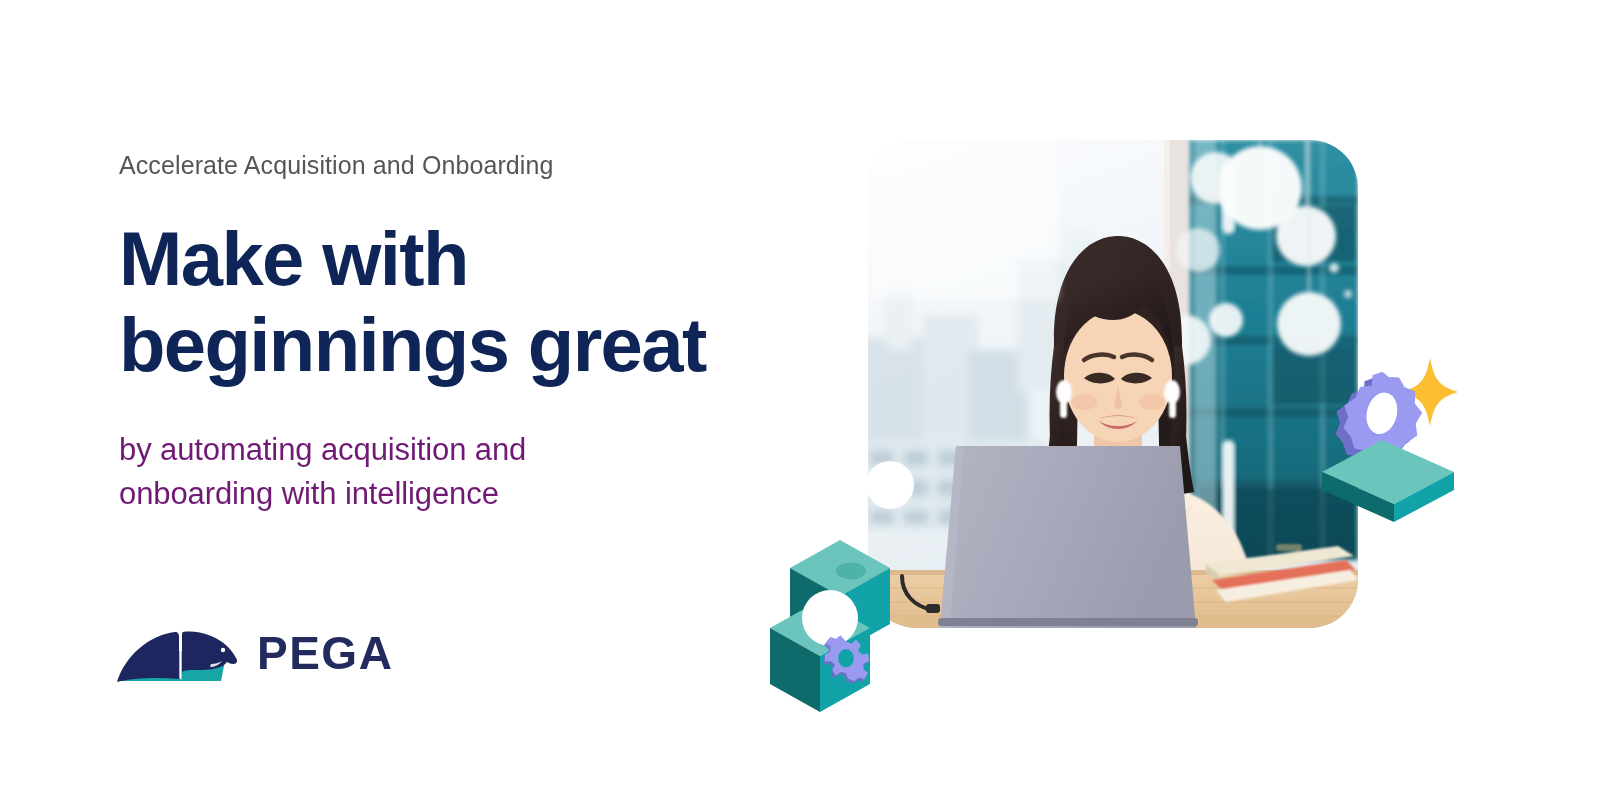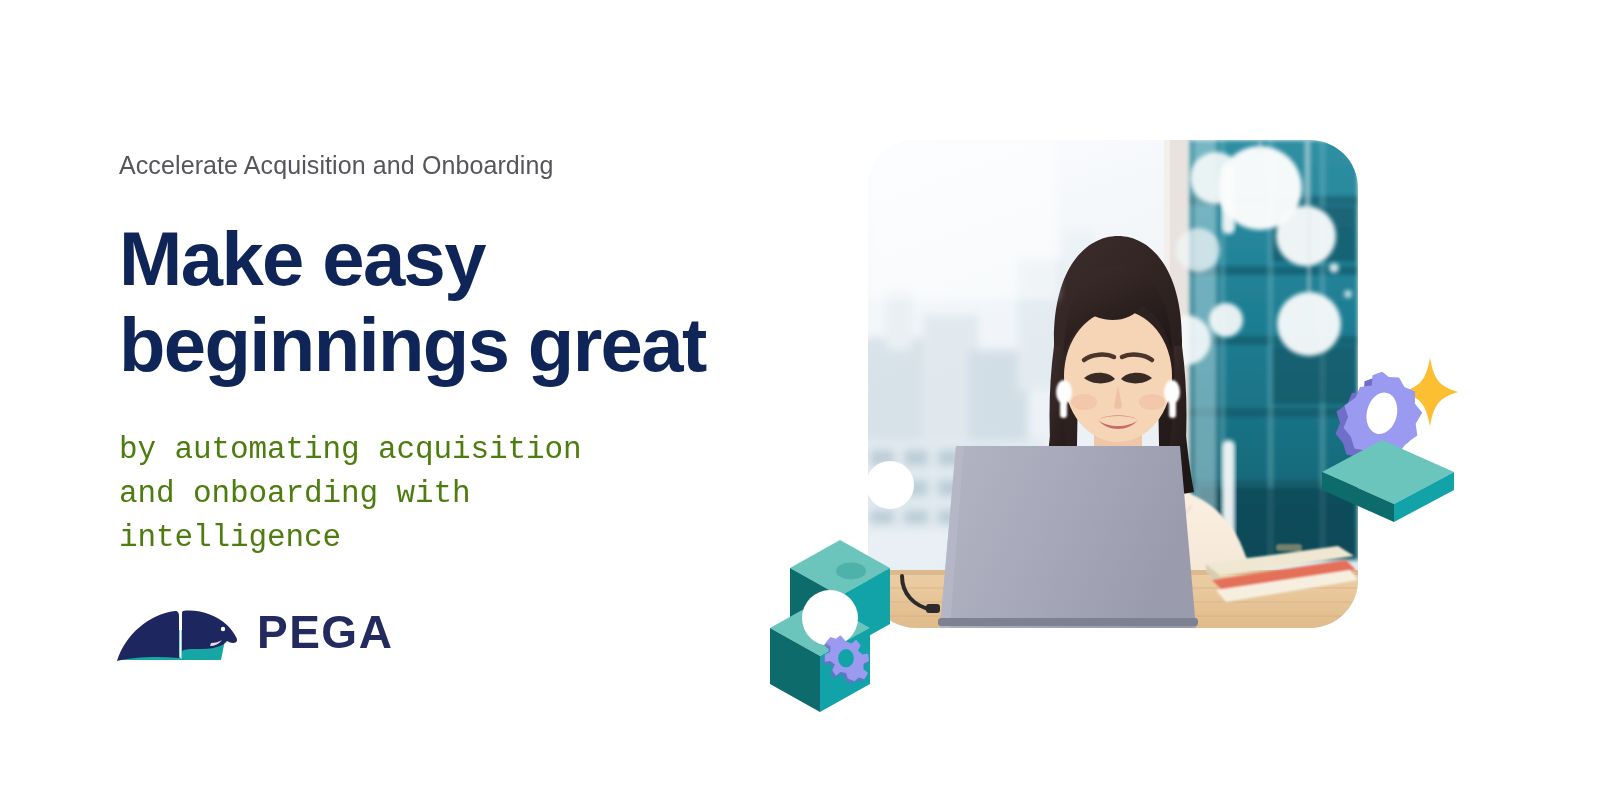--- a/index.html
+++ b/index.html
@@ -47,31 +47,30 @@
     color: #0f2557;
     margin: 0;
     white-space: nowrap;
   }
 
   .subhead {
     font-size: 31px;
     line-height: 44px;
     font-weight: 400;
     letter-spacing: -0.1px;
-    color: #4d7c0f;
+    color: #701a75;
     margin: 40px 0 0 0;
     max-width: 520px;
-    font-family: Liberation Mono, monospace;
   }
 
   
   .logo {
     position: absolute;
     left: 115px;
-    top: 602px;
+    top: 623px;
     display: flex;
     align-items: center;
     gap: 14px;
   }
   .logo-mark { display: block; }
   .logo-word {
     font-size: 46px;
     font-weight: 700;
     letter-spacing: 1.5px;
     color: #222a5e;
@@ -113,21 +112,21 @@
 </style>
 </head>
 <body>
 
 <div class="banner">
 
   <div class="copy-block">
     <p class="eyebrow">Accelerate Acquisition and Onboarding</p>
 
     <h1 class="headline">
-      <span>Make easy</span><br>
+      <span>Make with</span><br>
       <span>beginnings great</span>
     </h1>
 
     <p class="subhead">by automating acquisition and onboarding with intelligence</p>
   </div>
 
   <div class="logo">
     <span>
       <svg class="logo-mark" width="128" height="62" viewBox="0 0 128 62" aria-hidden="true">
 

